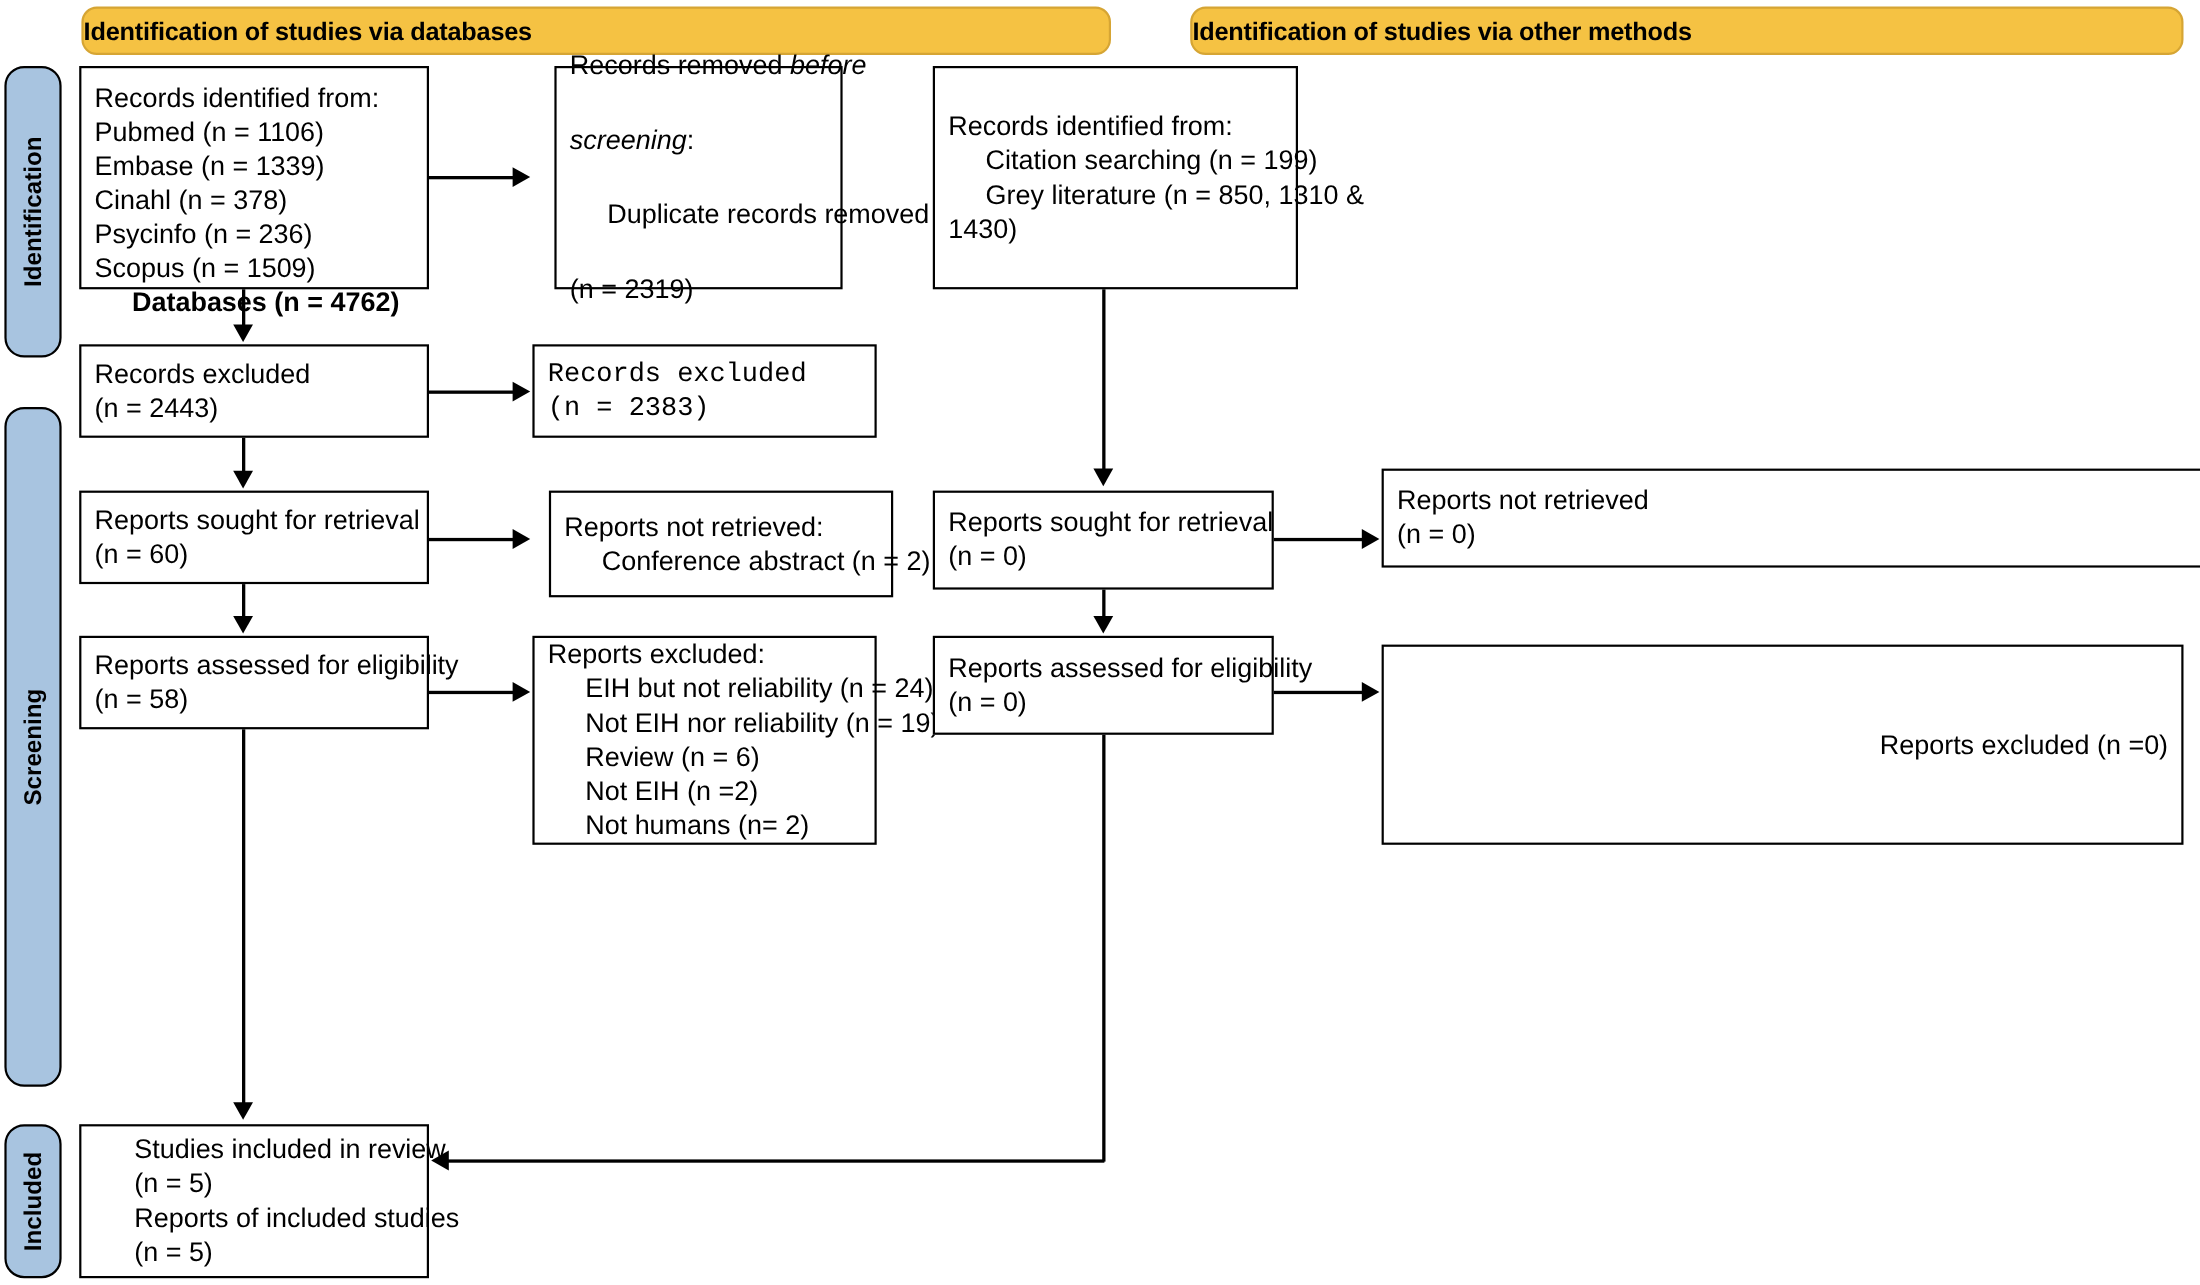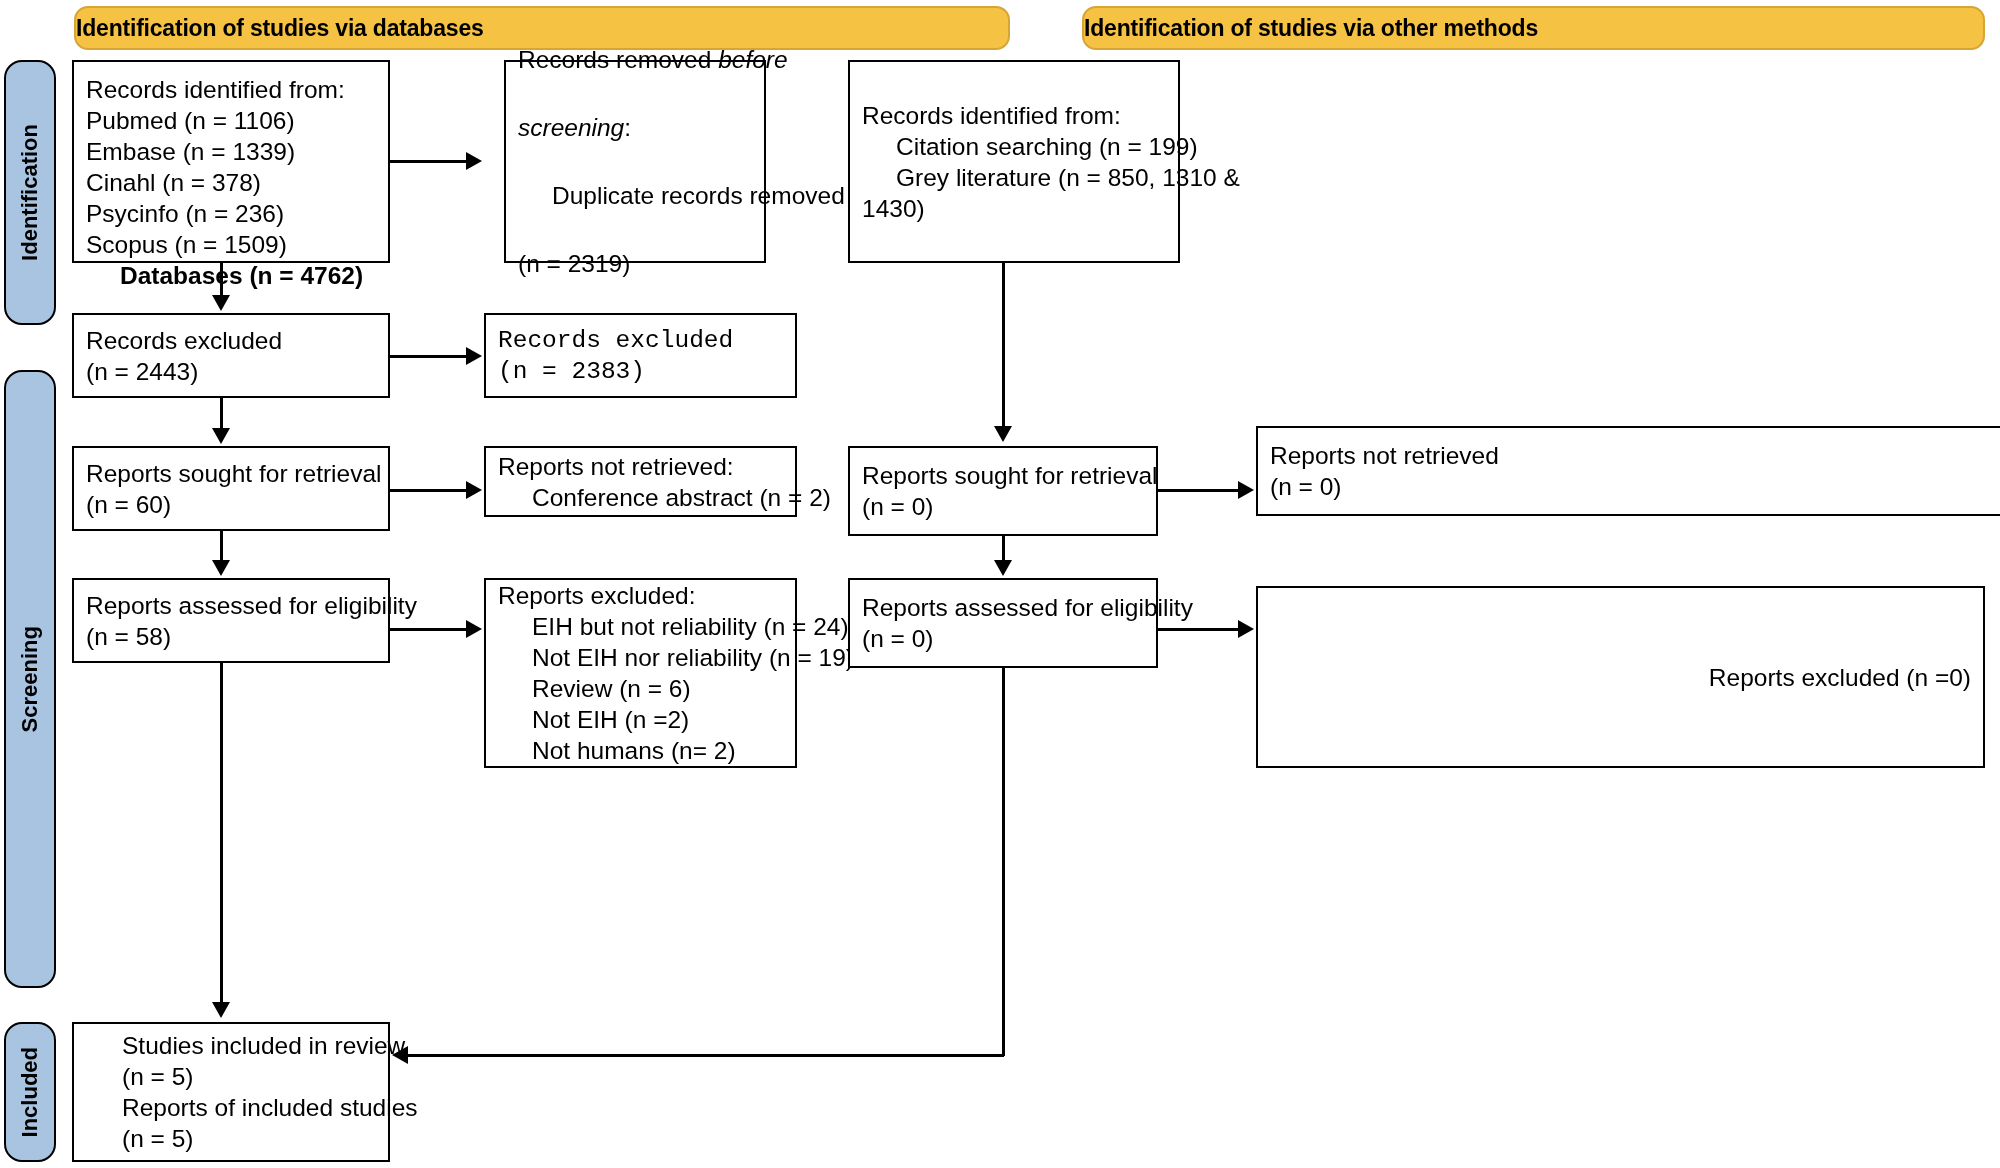--- a/index.html
+++ b/index.html
@@ -155,21 +155,21 @@
   <div class="flow-box" style="left:484px; top:313px; width:313px; height:85px;font-family:Liberation Mono, monospace;">
     <div class="line">Records excluded</div>
     <div class="line">(n = 2383)</div>
   </div>
 
   <div class="flow-box" style="left:72px; top:446px; width:318px; height:85px;">
     <div class="line">Reports sought for retrieval</div>
     <div class="line">(n = 60)</div>
   </div>
 
-  <div class="flow-box" style="left:484px; top:446px; width:313px; height:71px;">
+  <div class="flow-box" style="left:499px; top:446px; width:313px; height:97px;">
     <div class="line">Reports not retrieved:</div>
     <div class="line indent">Conference abstract (n = 2)</div>
   </div>
 
   <div class="flow-box" style="left:72px; top:578px; width:318px; height:85px;">
     <div class="line">Reports assessed for eligibility</div>
     <div class="line">(n = 58)</div>
   </div>
 
   <div class="flow-box" style="left:484px; top:578px; width:313px; height:190px;">

